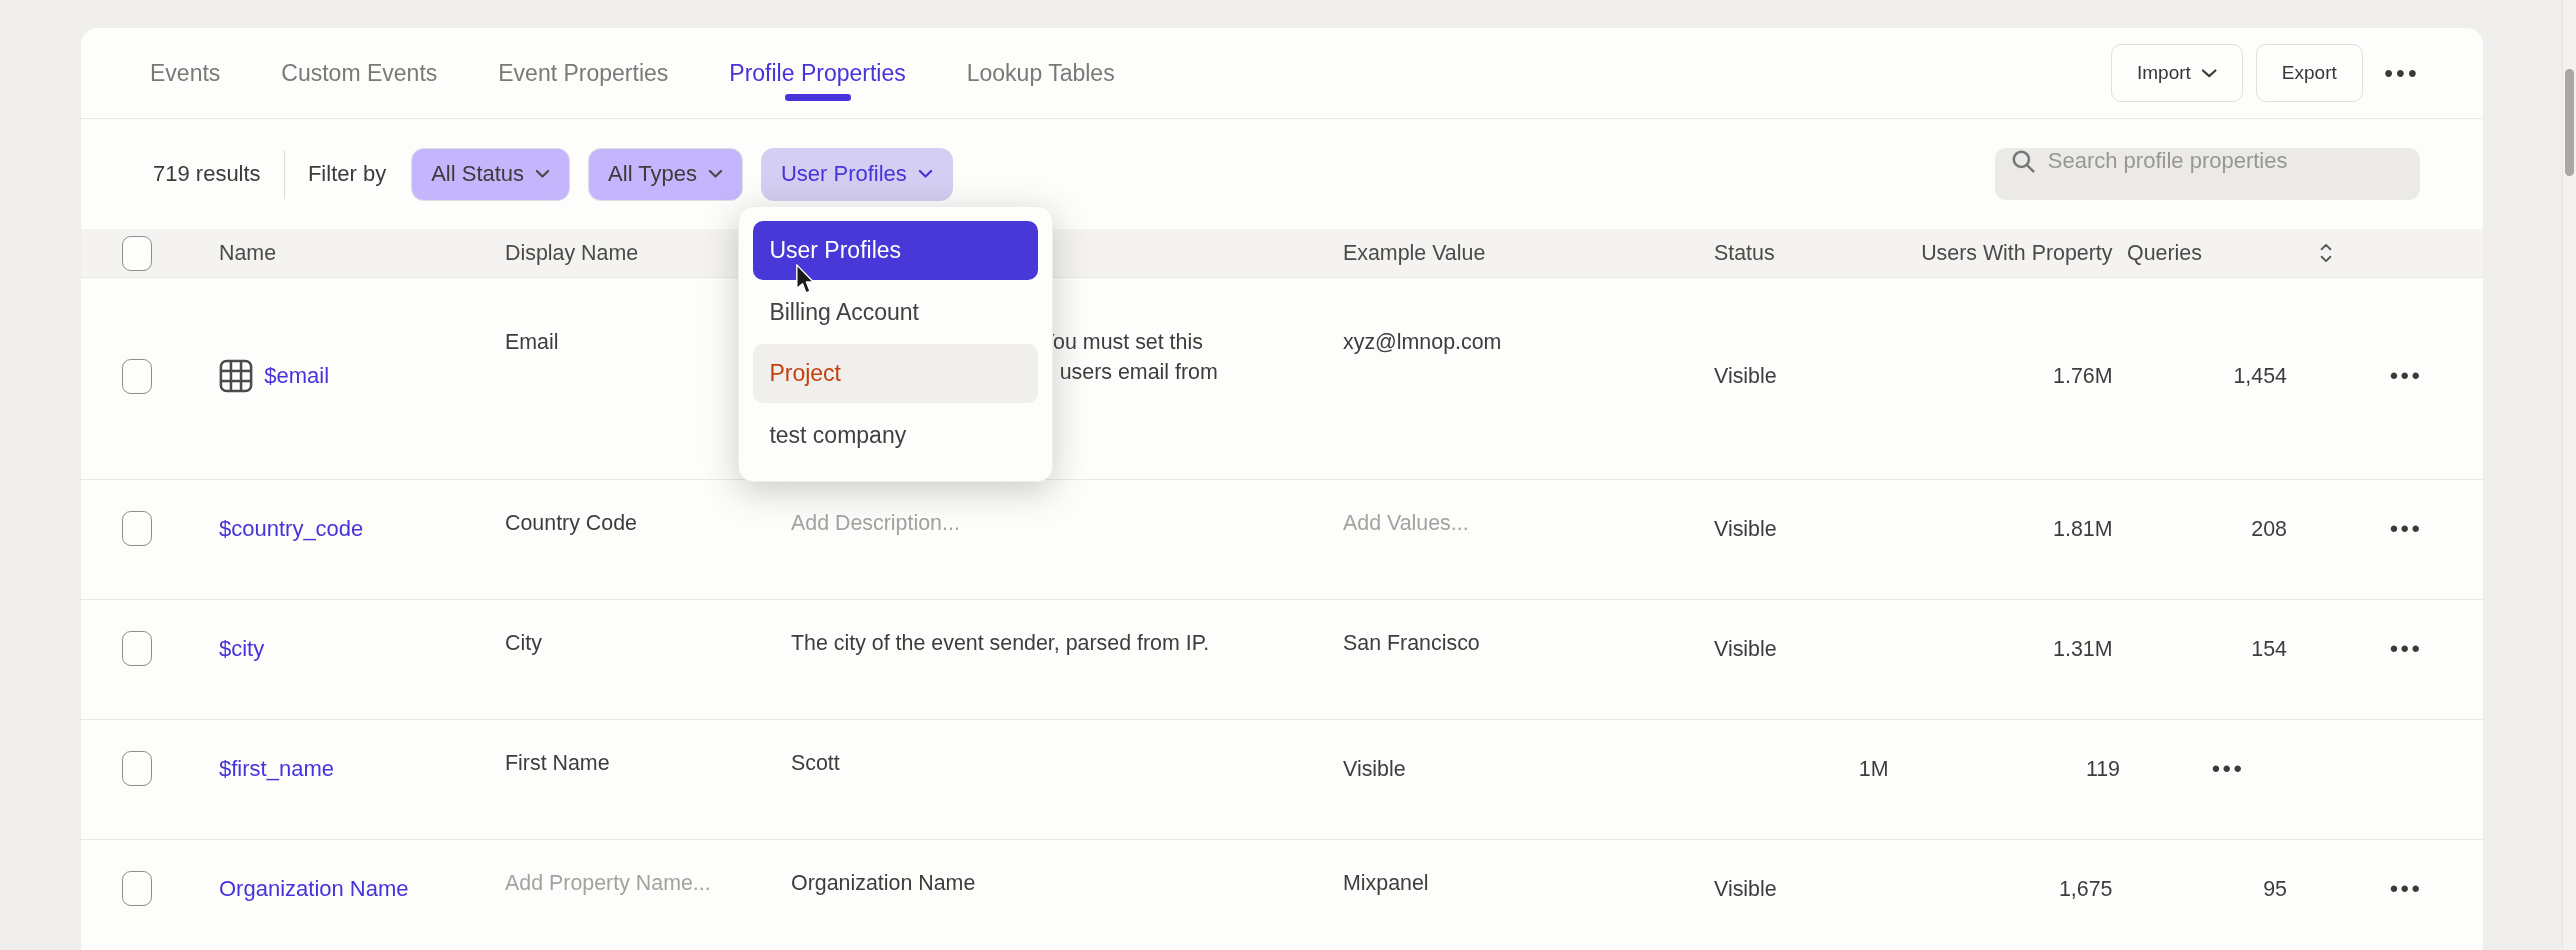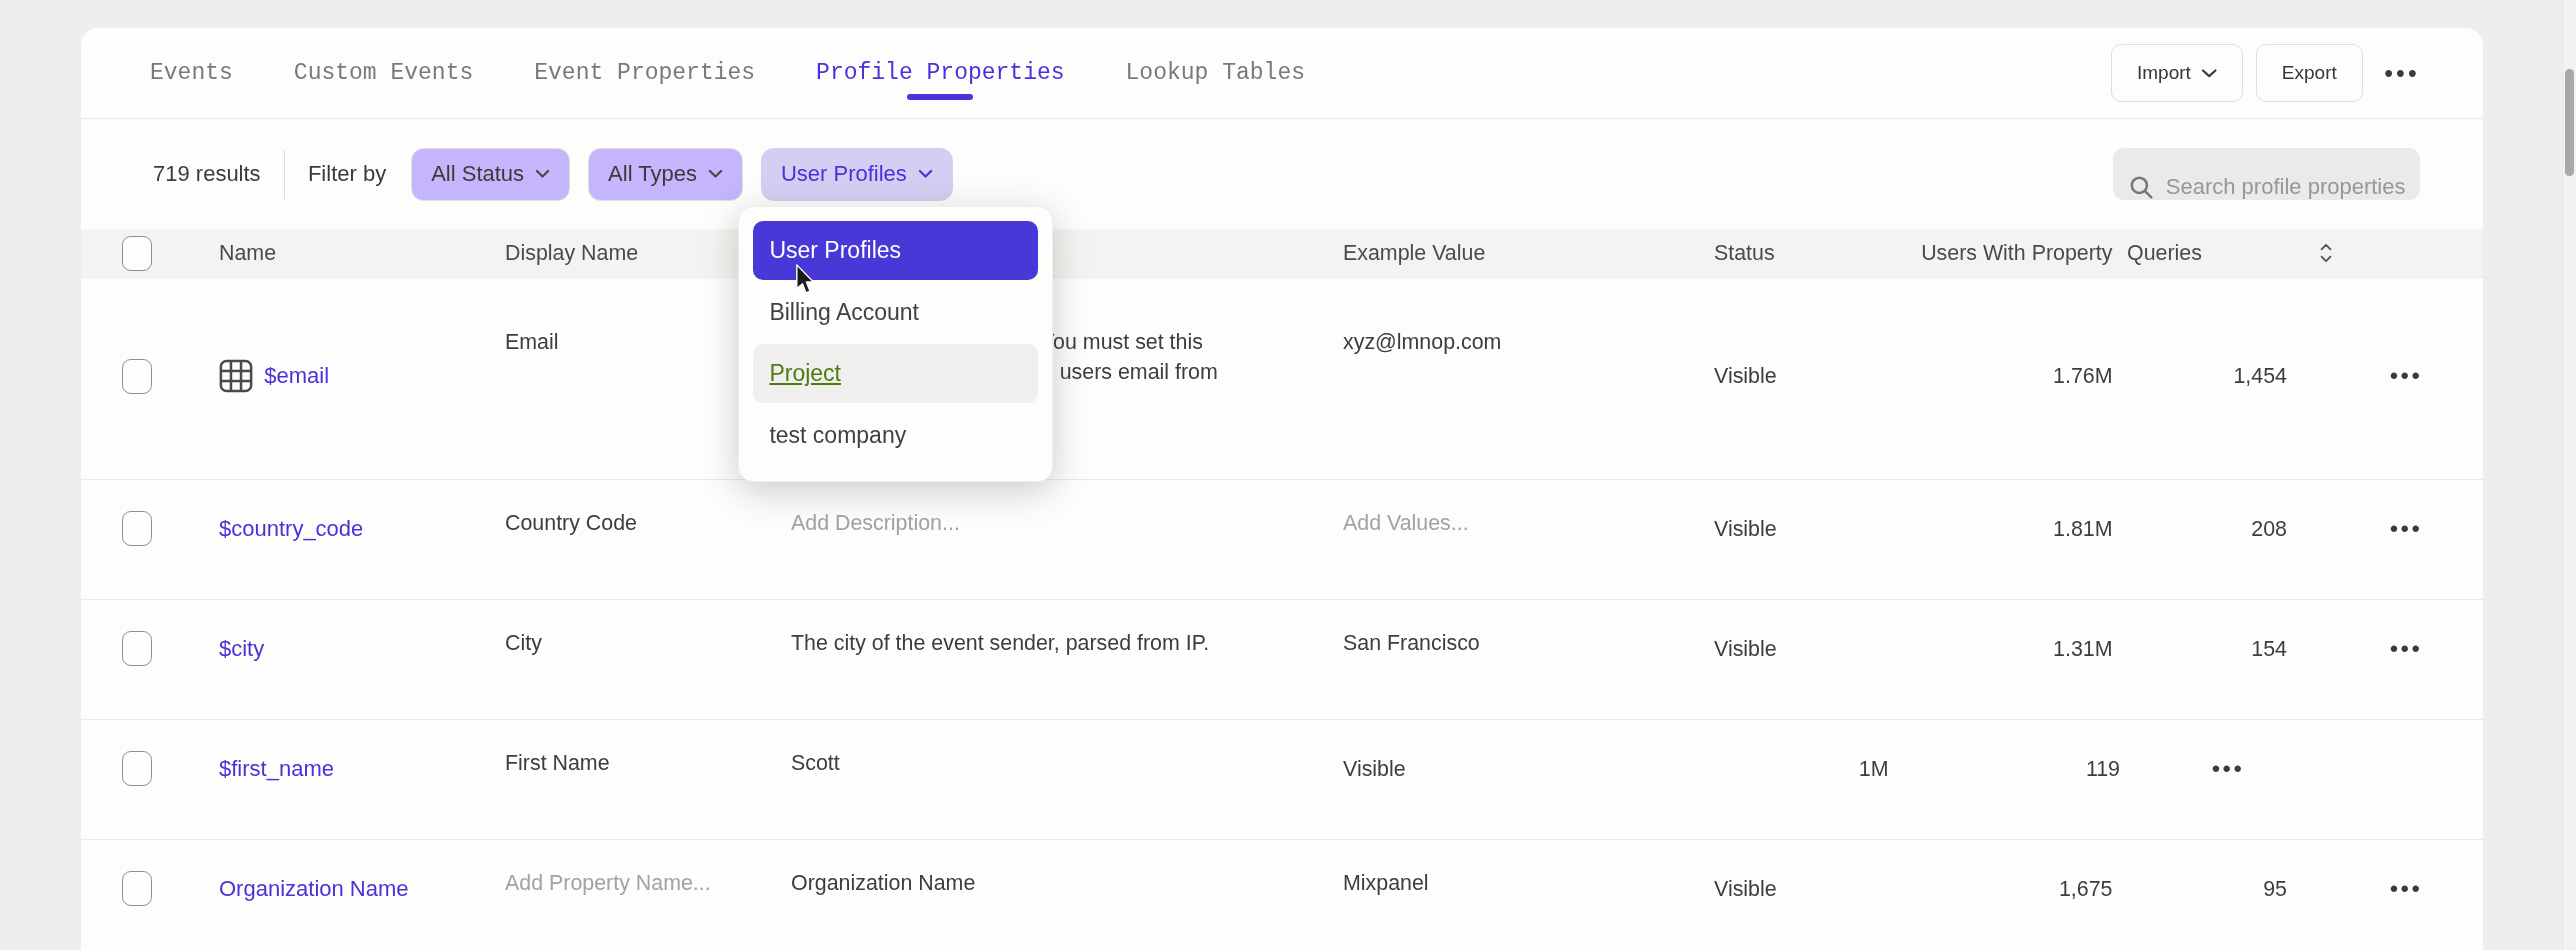--- a/index.html
+++ b/index.html
@@ -13,21 +13,21 @@
   .card {
     position:absolute; left:81px; top:28px; width:2402px; height:923px;
     background:#fdfdfc; border-radius:16.4px 16.4px 0 0; overflow:hidden;
   }
   
   .tabbar {
     height:91px; display:flex; align-items:center;
     padding:0 63px 0 69px; gap:61px;
     border-bottom:1.3px solid #e9e8e6;
   }
-  .tab { font-size:23px; font-weight:500; color:#7a7977; position:relative; cursor:default; white-space:nowrap;font-family:Liberation Mono, monospace; }
+  .tab { font-size:23px; font-weight:500; color:#7a7977; position:relative; cursor:default; white-space:nowrap; }
   .tab.active { color:#4733d9; }
   .tab-underline {
     position:absolute; left:50%; transform:translateX(-50%);
     bottom:-14px; width:66px; height:6.3px; border-radius:3.2px; background:#4733d9;
   }
   .tab-actions { margin-left:auto; display:flex; align-items:center; gap:12.6px; }
   .btn {
     height:58px; display:flex; align-items:center; gap:10px;
     padding:0 25px; border:1.3px solid #e0dfdd; border-radius:10px;
     background:#fdfdfc; font-size:19px; color:#373635;
@@ -38,22 +38,22 @@
   .results { color:#3c3b3a; white-space:nowrap; }
   .vdivider { width:1.3px; height:49px; background:#dcdbd9; margin:0 23px; }
   .filterby { color:#3c3b3a; margin-right:25px; white-space:nowrap; }
   .chip {
     height:53px; display:flex; align-items:center; gap:11.3px; padding:0 19px;
     border:1.3px solid #e1e0de; border-radius:12.6px; background:#c4b5fd;
     font-size:22px; color:#3c3b3a; margin-right:17.7px; white-space:nowrap;
   }
   .chip.accent { background:#d3cef2; border-color:#d3cef2; color:#4733d9; }
   .search {
-    margin-left:auto; width:307px; height:52px; border-radius:11.3px;
-    background:#ebeae8; display:flex; align-items:flex-end; padding:0 15px; gap:11.3px;
+    margin-left:auto; width:425px; height:52px; border-radius:11.3px;
+    background:#ebeae8; display:flex; align-items:flex-start; padding:0 15px; gap:11.3px;
   }
   .search input {
     border:none; outline:none; background:transparent; width:100%;
     font-family:"Liberation Sans", sans-serif; font-size:22px; color:#5a5958;
   }
   .search input::placeholder { color:#989795; }
   
   .grid { display:grid; grid-template-columns:138px 286px 286px 552px 371px 189px 224px 167px 1fr; }
   .thead { height:48px; background:#f4f3f1; font-size:21.4px; color:#4b4a49; }
   .thead > div { display:flex; align-items:center; }
@@ -88,21 +88,21 @@
   .dropdown {
     position:absolute; left:738px; top:206px; width:315px; height:276px;
     background:#fdfdfc; border:0.6px solid #efeeec; border-radius:15px;
     box-shadow:0 8.8px 35px rgba(80,75,70,0.28); padding:14px; z-index:50;
   }
   .dd-item {
     height:59px; border-radius:10px; display:flex; align-items:center;
     padding-left:16.4px; font-size:23px; color:#414140; margin-bottom:2.5px;
   }
   .dd-item.selected { background:#4838d8; color:#ffffff; }
-  .dd-item.hover { background:#f0efed; color:#4d7c0f;text-decoration:underline; }
+  .dd-item.hover { background:#f0efed; color:#c2410c; }
   
   .scroll-track { position:absolute; right:0; top:0; width:14px; height:951px; background:#f3f2f0; border-left:1.3px solid #e7e6e4; }
   .scroll-thumb { position:absolute; right:2.5px; top:69px; width:8.8px; height:107px; background:#a9a8a6; border-radius:5px; }
   
   .cursor { position:absolute; left:794px; top:264px; z-index:60; }
   svg { display:block; }
 </style>
 </head>
 <body>
 

